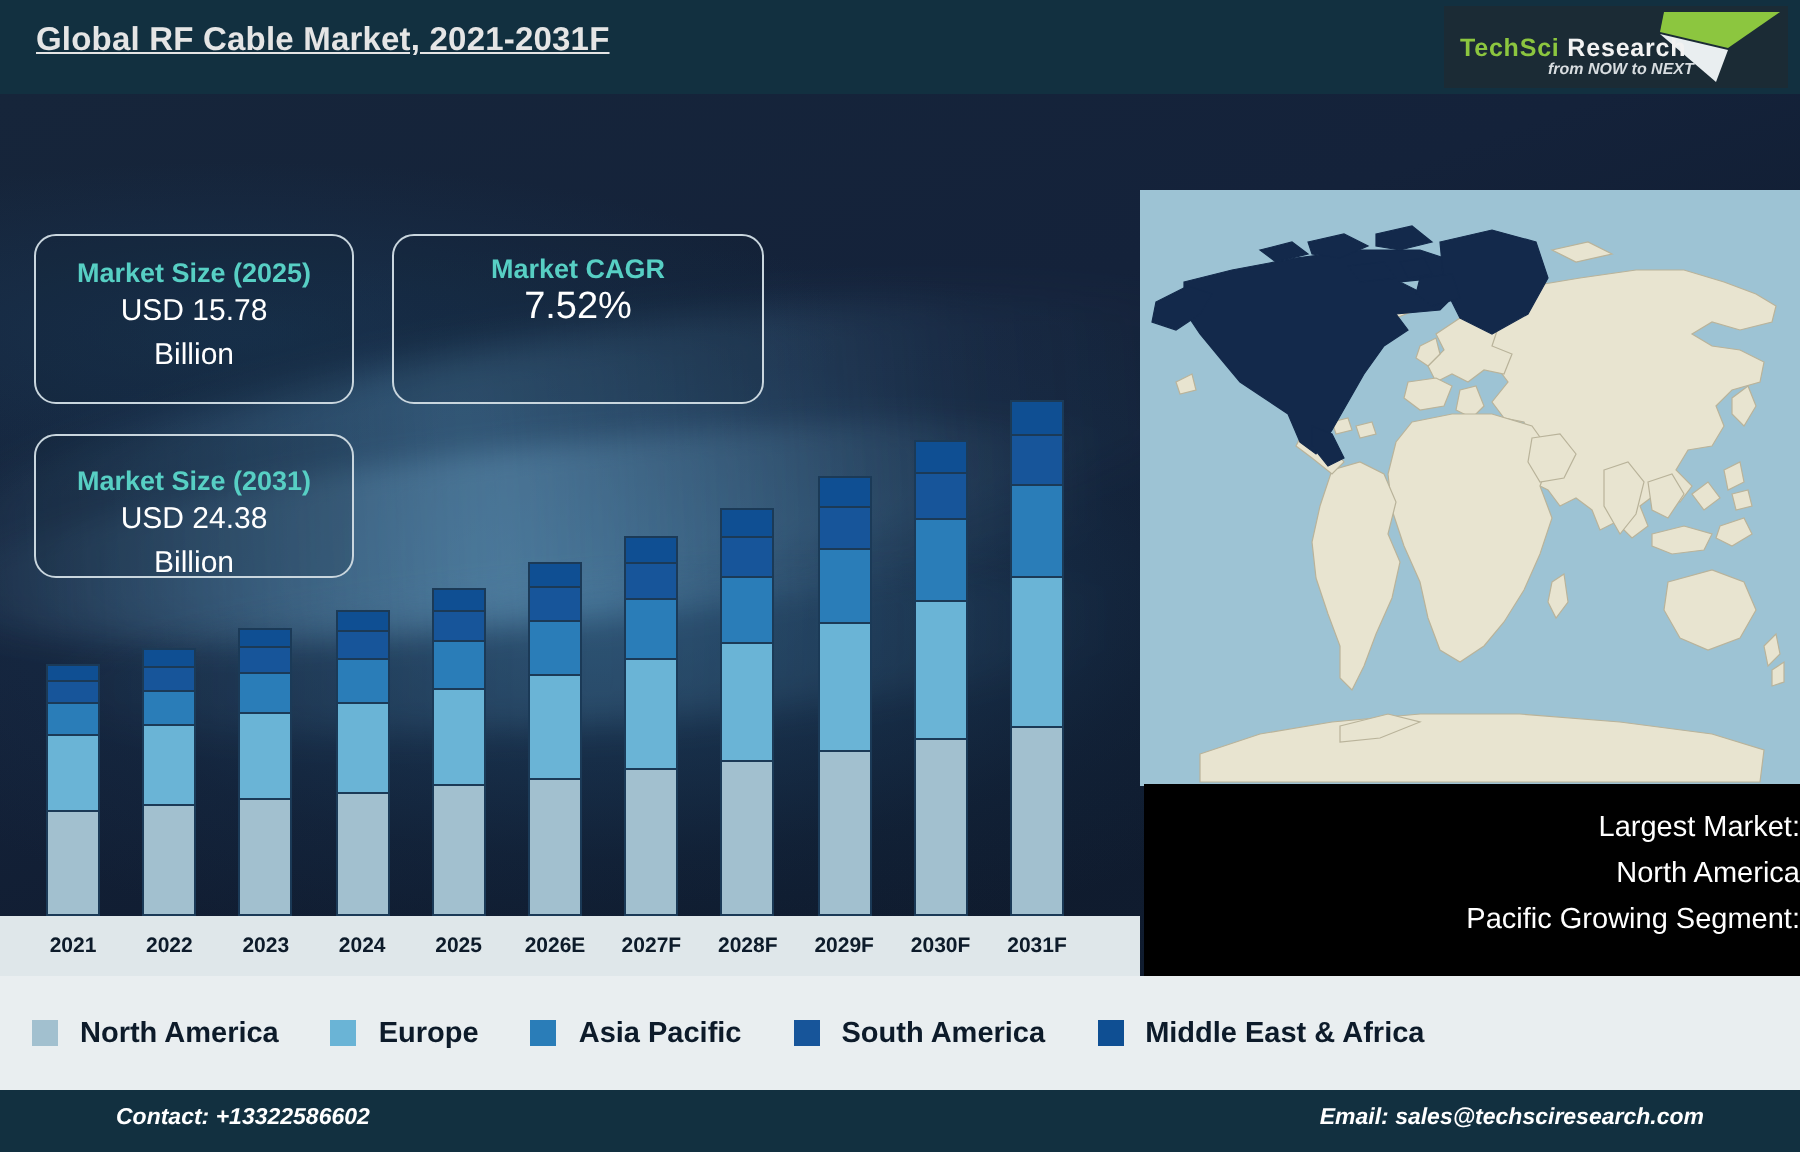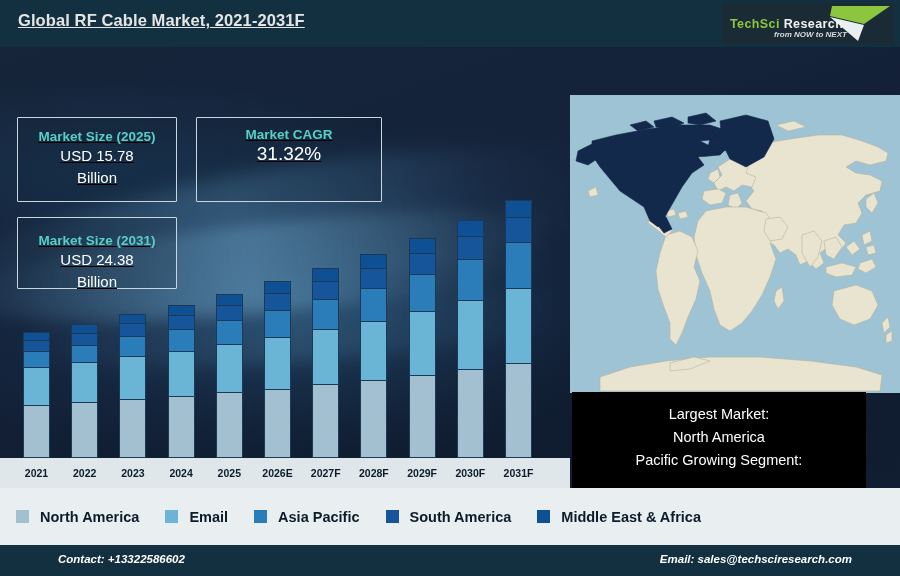--- a/index.html
+++ b/index.html
@@ -76,24 +76,23 @@
   #sw3 {
     left: 20px; top: 245px; width: 560px; height: 70px;
     background: linear-gradient(95deg, rgba(90,150,195,0.00) 0%, rgba(115,180,220,0.18) 50%, rgba(0,0,0,0) 95%);
     transform: rotate(-4deg); filter: blur(8px);
   }
 
   
   .stat-box {
     position: absolute;
     border: 1.4px solid #c9d6de;
-    border-radius: 1px;
+    border-radius: 11px;
     text-align: center;
     background: rgba(18,32,52,0.18);
-    text-decoration: underline;
   }
   .stat-head {
     color: #57cfc4; font-size: 13.5px; font-weight: bold;
     line-height: 17px;
   }
   .stat-val {
     color: #ffffff; font-size: 15px; font-weight: normal;
     line-height: 22px;
   }
   .stat-val.big { font-size: 19px; }
@@ -140,24 +139,24 @@
     position: absolute; left: 570px; top: 48px;
     width: 330px; height: 298px;
     background: #9dc3d4;
     overflow: hidden;
   }
   #map-panel svg { display: block; width: 330px; height: 298px; }
 
   
   #info-box {
     position: absolute; left: 572px; top: 345px;
-    width: 294px; height: 113px;
+    width: 328px; height: 113px;
     background: #000000;
     color: #ffffff;
-    text-align: center;
+    text-align: right;
     padding-top: 11px;
     font-size: 14.5px;
     line-height: 23px;
     font-weight: normal;
   }
 
   
   #legend {
     position: absolute; left: 0; top: 488px;
     width: 900px; height: 57px;
@@ -217,21 +216,21 @@
     <div class="swoosh" id="sw3"></div>
 
     <div class="stat-box" id="box-2025">
       <div class="stat-head">Market Size (2025)</div>
       <div class="stat-val">USD 15.78</div>
       <div class="stat-val">Billion</div>
     </div>
 
     <div class="stat-box" id="box-cagr">
       <div class="stat-head">Market CAGR</div>
-      <div class="stat-val big">31.32%</div>
+      <div class="stat-val big">7.52%</div>
     </div>
 
     <div class="stat-box" id="box-2031">
       <div class="stat-head">Market Size (2031)</div>
       <div class="stat-val">USD 24.38</div>
       <div class="stat-val">Billion</div>
     </div>
 
     <div id="chart-area">
       <div id="bars-host">
@@ -412,21 +411,21 @@
     </div>
   </div>
 
   <div id="legend">
       <div class="legend-item">
         <span class="legend-sw" style="background: rgb(162, 192, 207);"></span>
         <span class="legend-label">North America</span>
       </div>
       <div class="legend-item">
         <span class="legend-sw" style="background: rgb(106, 180, 214);"></span>
-        <span class="legend-label">Email</span>
+        <span class="legend-label">Europe</span>
       </div>
       <div class="legend-item">
         <span class="legend-sw" style="background: rgb(42, 125, 184);"></span>
         <span class="legend-label">Asia Pacific</span>
       </div>
       <div class="legend-item">
         <span class="legend-sw" style="background: rgb(23, 85, 154);"></span>
         <span class="legend-label">South America</span>
       </div>
       <div class="legend-item">

